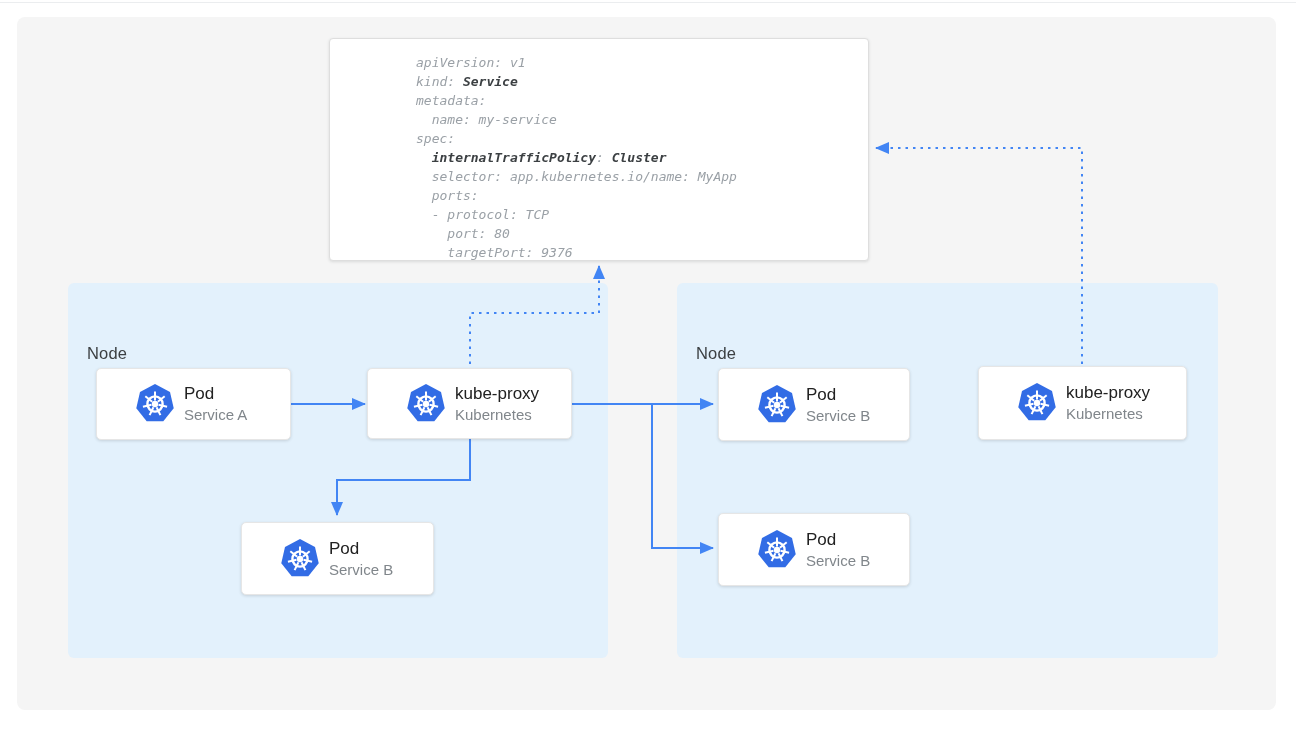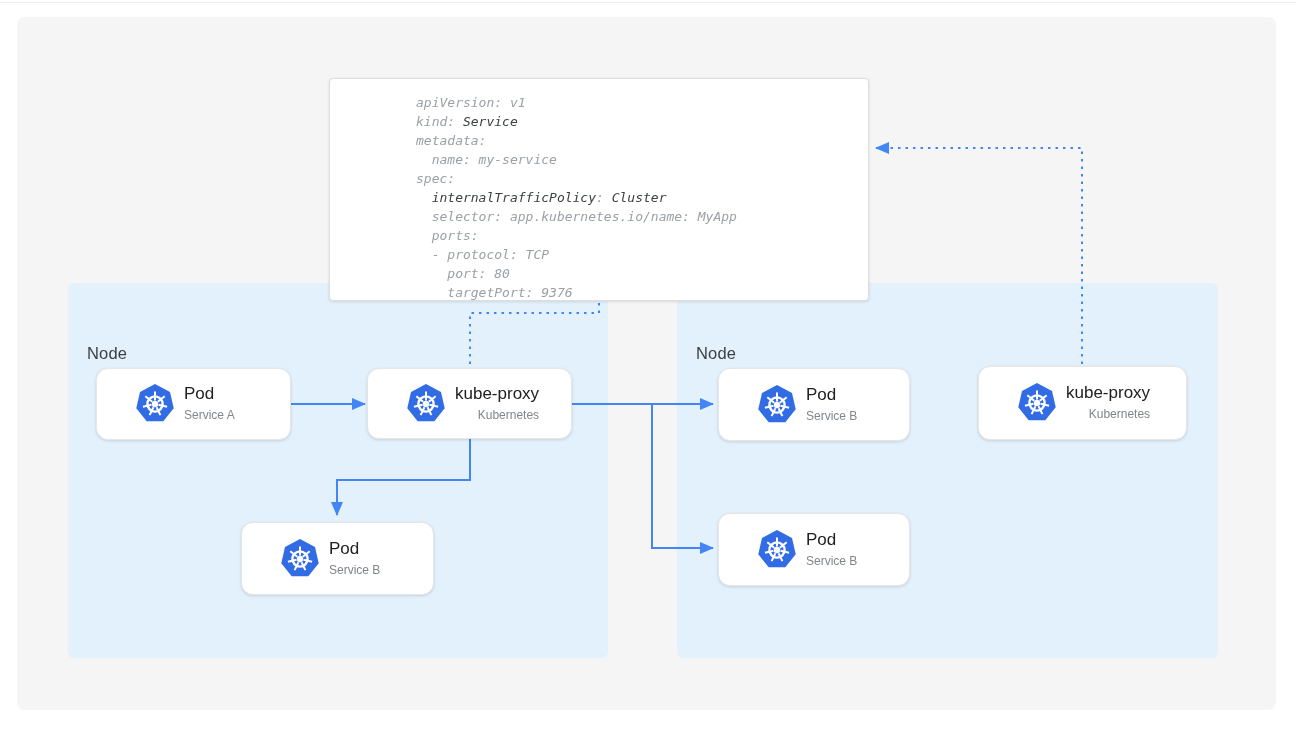--- a/index.html
+++ b/index.html
@@ -23,40 +23,40 @@
   .node{position:absolute;background:var(--node-bg);border-radius:6px;}
   .node-left{left:68px;top:283px;width:540px;height:375px;}
   .node-right{left:677px;top:283px;width:541px;height:375px;}
   .node-label{position:absolute;left:19px;top:13px;font-size:16.5px;color:#3C4043;letter-spacing:.2px;margin-top:48px;}
 
   svg.connectors{position:absolute;left:0;top:0;width:1296px;height:729px;z-index:2;pointer-events:none;}
   .conn{stroke:var(--accent);stroke-width:2;fill:none;}
   .conn.dotted{stroke-dasharray:2.5 5;}
   #arrow path{fill:var(--accent);}
 
-  .card{position:absolute;z-index:3;background:#fff;border:1px solid #e6e6e6;border-radius:12px;
+  .card{position:absolute;z-index:3;background:#fff;border:1px solid #e6e6e6;border-radius:5px;
     box-shadow:0 1px 3px rgba(60,64,67,.18);display:flex;align-items:center;padding-left:21px;}
   .card .k8s{width:40px;height:42px;margin-left:17px;flex:none;}
   .hept{fill:var(--kubernetes-blue);}
   .card-text{position:absolute;left:87px;top:50%;transform:translateY(-50%);}
   .card-title{font-size:17px;line-height:22px;color:var(--title-text);}
-  .card-sub{font-size:12px;line-height:20px;color:var(--subtitle-text);text-align:right;}
+  .card-sub{font-size:15px;line-height:20px;color:var(--subtitle-text);}
 
   #card-pod-a{left:96px;top:368px;width:195px;height:72px;}
   #card-kp-left{left:367px;top:368px;width:205px;height:71px;}
   #card-pod-b-left{left:241px;top:522px;width:193px;height:73px;}
   #card-pod-b-rt{left:718px;top:368px;width:192px;height:73px;}
   #card-pod-b-rb{left:718px;top:513px;width:192px;height:73px;}
   #card-kp-right{left:978px;top:366px;width:209px;height:74px;}
 
   .yaml-card{position:absolute;z-index:3;left:329px;top:38px;width:540px;height:223px;background:#fff;
-    border:1px solid #dedede;border-radius:4px;box-shadow:0 1px 3px rgba(60,64,67,.15);margin-top:40px;}
+    border:1px solid #dedede;border-radius:4px;box-shadow:0 1px 3px rgba(60,64,67,.15);}
   .code{padding:14px 0 0 86px;font-family:"DejaVu Sans Mono","Liberation Mono",monospace;
     font-style:italic;font-size:13px;line-height:19px;color:var(--code-text);white-space:pre;}
-  .code .bold{font-weight:normal;color:var(--code-bold-text);}
+  .code .bold{font-weight:bold;color:var(--code-bold-text);}
 </style>
 </head>
 <body>
 
 <div class="page">
   <div class="top-divider"></div>
   <div class="panel"></div>
 
   <div class="node node-left">
     <div class="node-label">Node</div>

